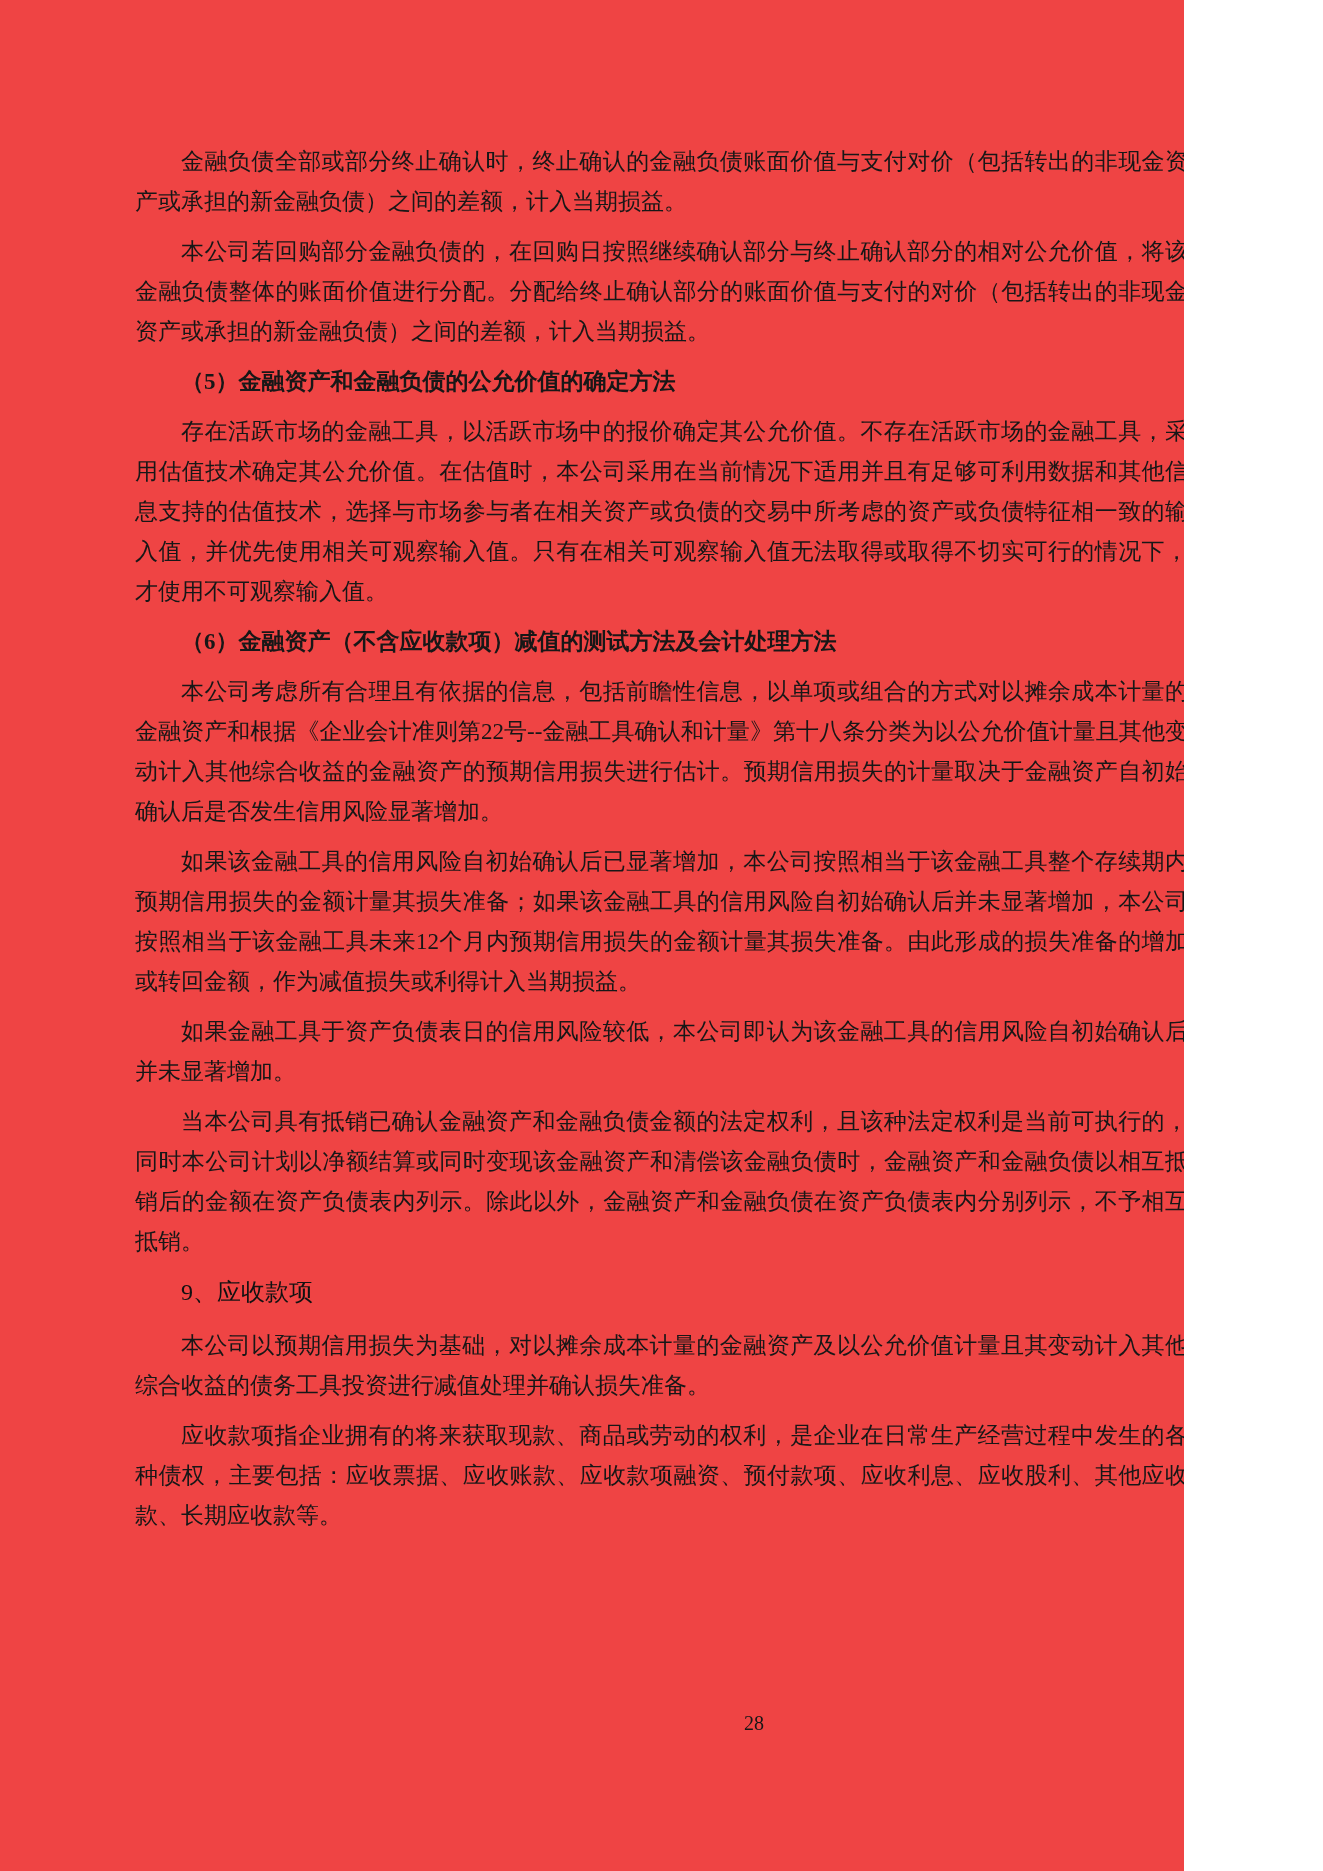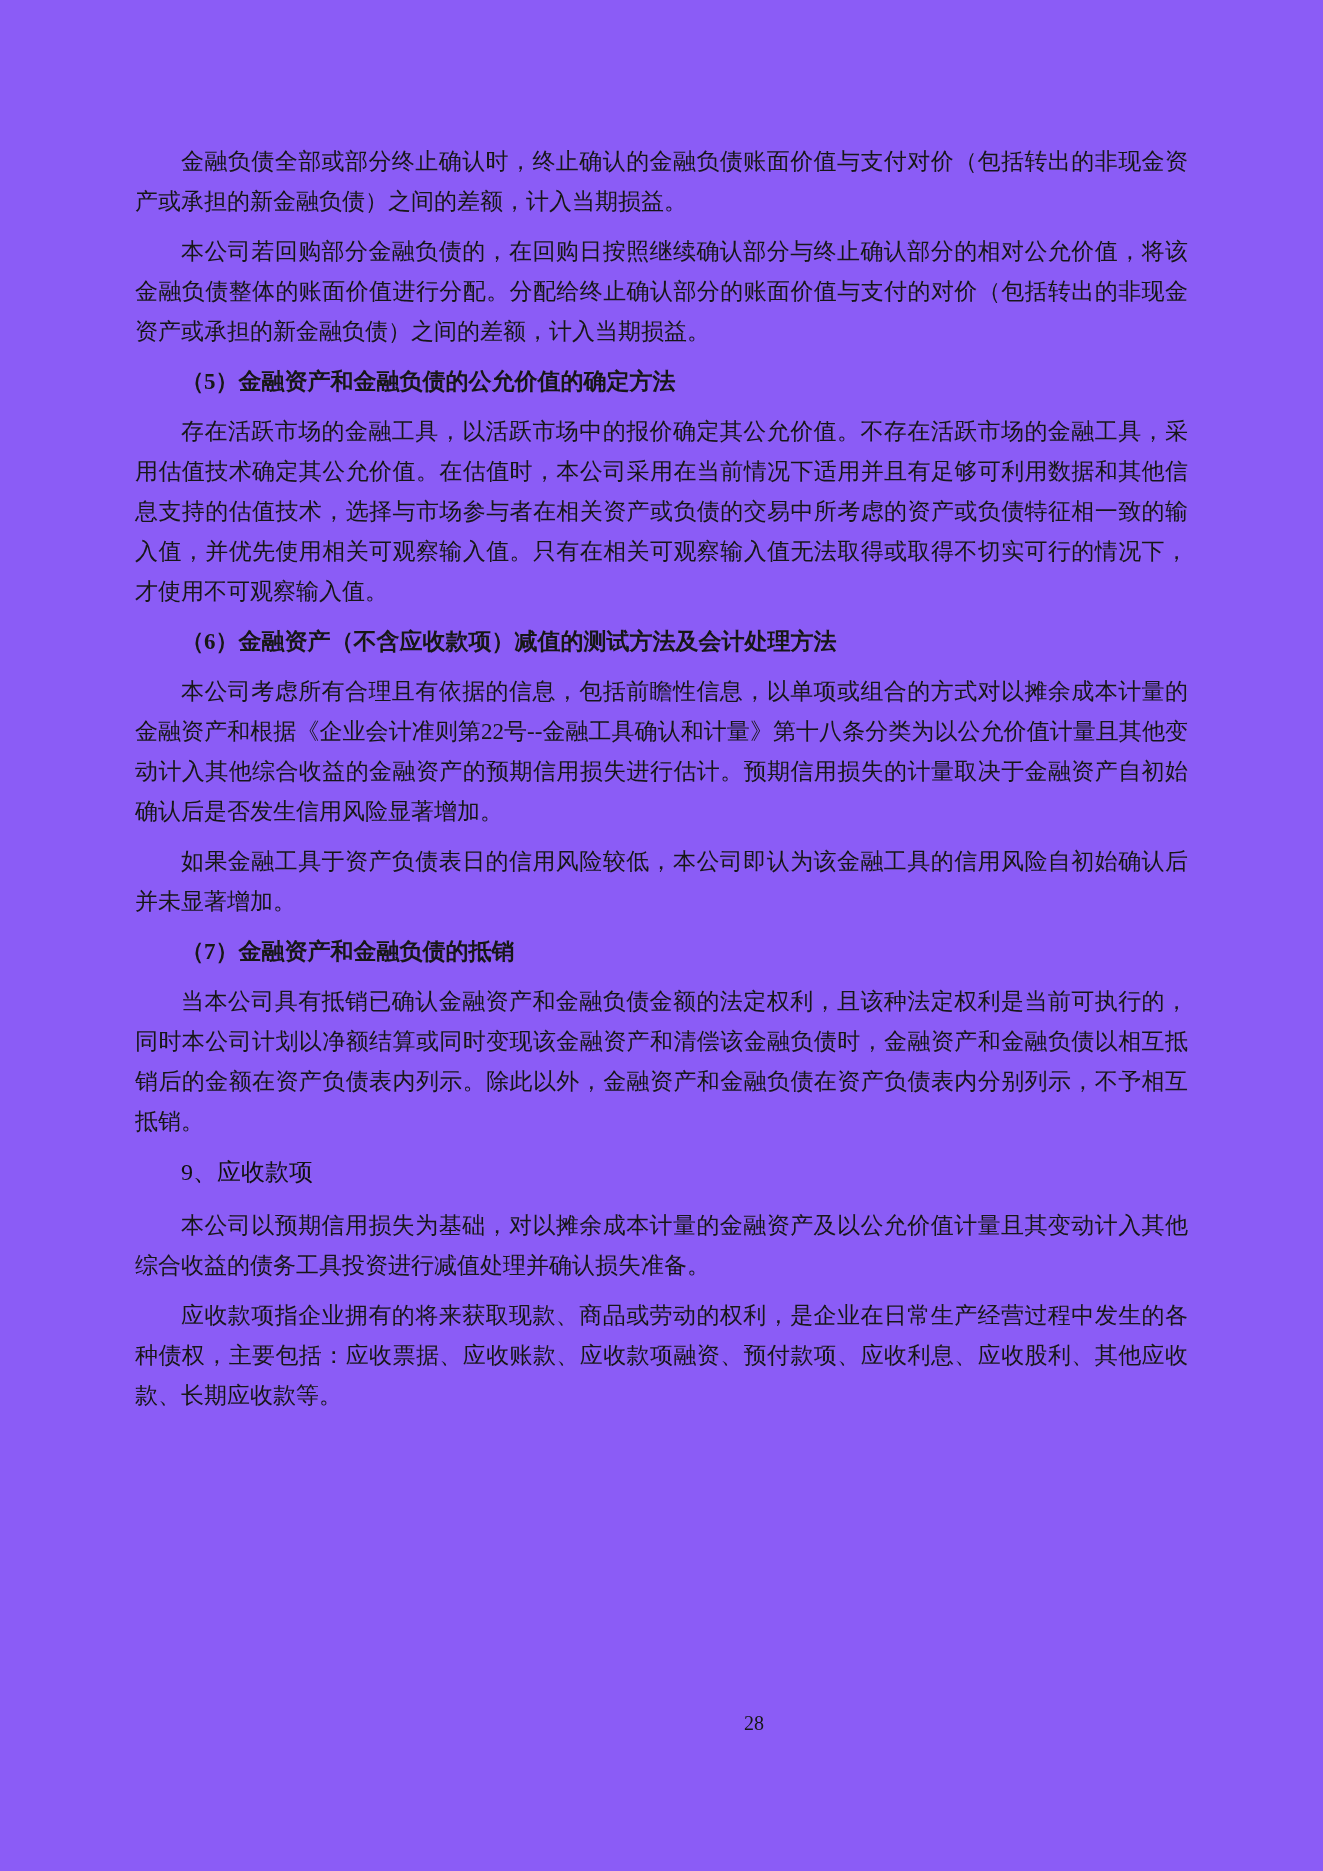--- a/index.html
+++ b/index.html
@@ -7,23 +7,23 @@
     padding: 0;
     background: #ffffff;
   }
   body {
     width: 1323px;
     height: 1871px;
     font-family: "Liberation Serif", "DejaVu Serif", serif;
   }
   .page {
     position: relative;
-    width: 1323px;
+    width: 1184px;
     height: 1871px;
-    background: #8b5cf6;
+    background: #ef4444;
     overflow: hidden;
   }
   .content {
     position: absolute;
     left: 135px;
     top: 142px;
     width: 1053px;
     color: #171717;
   }
   .para {
@@ -65,21 +65,21 @@
 <body>
 
 <div class="page">
   <main class="content">
     <p class="para">金融负债全部或部分终止确认时，终止确认的金融负债账面价值与支付对价（包括转出的非现金资产或承担的新金融负债）之间的差额，计入当期损益。</p>
     <p class="para">本公司若回购部分金融负债的，在回购日按照继续确认部分与终止确认部分的相对公允价值，将该金融负债整体的账面价值进行分配。分配给终止确认部分的账面价值与支付的对价（包括转出的非现金资产或承担的新金融负债）之间的差额，计入当期损益。</p>
     <p class="subheading">（5）金融资产和金融负债的公允价值的确定方法</p>
     <p class="para">存在活跃市场的金融工具，以活跃市场中的报价确定其公允价值。不存在活跃市场的金融工具，采用估值技术确定其公允价值。在估值时，本公司采用在当前情况下适用并且有足够可利用数据和其他信息支持的估值技术，选择与市场参与者在相关资产或负债的交易中所考虑的资产或负债特征相一致的输入值，并优先使用相关可观察输入值。只有在相关可观察输入值无法取得或取得不切实可行的情况下，才使用不可观察输入值。</p>
     <p class="subheading">（6）金融资产（不含应收款项）减值的测试方法及会计处理方法</p>
     <p class="para">本公司考虑所有合理且有依据的信息，包括前瞻性信息，以单项或组合的方式对以摊余成本计量的金融资产和根据《企业会计准则第22号--金融工具确认和计量》第十八条分类为以公允价值计量且其他变动计入其他综合收益的金融资产的预期信用损失进行估计。预期信用损失的计量取决于金融资产自初始确认后是否发生信用风险显著增加。</p>
+    <p class="para">如果该金融工具的信用风险自初始确认后已显著增加，本公司按照相当于该金融工具整个存续期内预期信用损失的金额计量其损失准备；如果该金融工具的信用风险自初始确认后并未显著增加，本公司按照相当于该金融工具未来12个月内预期信用损失的金额计量其损失准备。由此形成的损失准备的增加或转回金额，作为减值损失或利得计入当期损益。</p>
     <p class="para">如果金融工具于资产负债表日的信用风险较低，本公司即认为该金融工具的信用风险自初始确认后并未显著增加。</p>
-    <p class="subheading">（7）金融资产和金融负债的抵销</p>
     <p class="para">当本公司具有抵销已确认金融资产和金融负债金额的法定权利，且该种法定权利是当前可执行的，同时本公司计划以净额结算或同时变现该金融资产和清偿该金融负债时，金融资产和金融负债以相互抵销后的金额在资产负债表内列示。除此以外，金融资产和金融负债在资产负债表内分别列示，不予相互抵销。</p>
     <h3 class="heading">9、应收款项</h3>
     <p class="para">本公司以预期信用损失为基础，对以摊余成本计量的金融资产及以公允价值计量且其变动计入其他综合收益的债务工具投资进行减值处理并确认损失准备。</p>
     <p class="para">应收款项指企业拥有的将来获取现款、商品或劳动的权利，是企业在日常生产经营过程中发生的各种债权，主要包括：应收票据、应收账款、应收款项融资、预付款项、应收利息、应收股利、其他应收款、长期应收款等。</p>
   </main>
   <div class="page-number">28</div>
 </div>
 
 </body></html>

